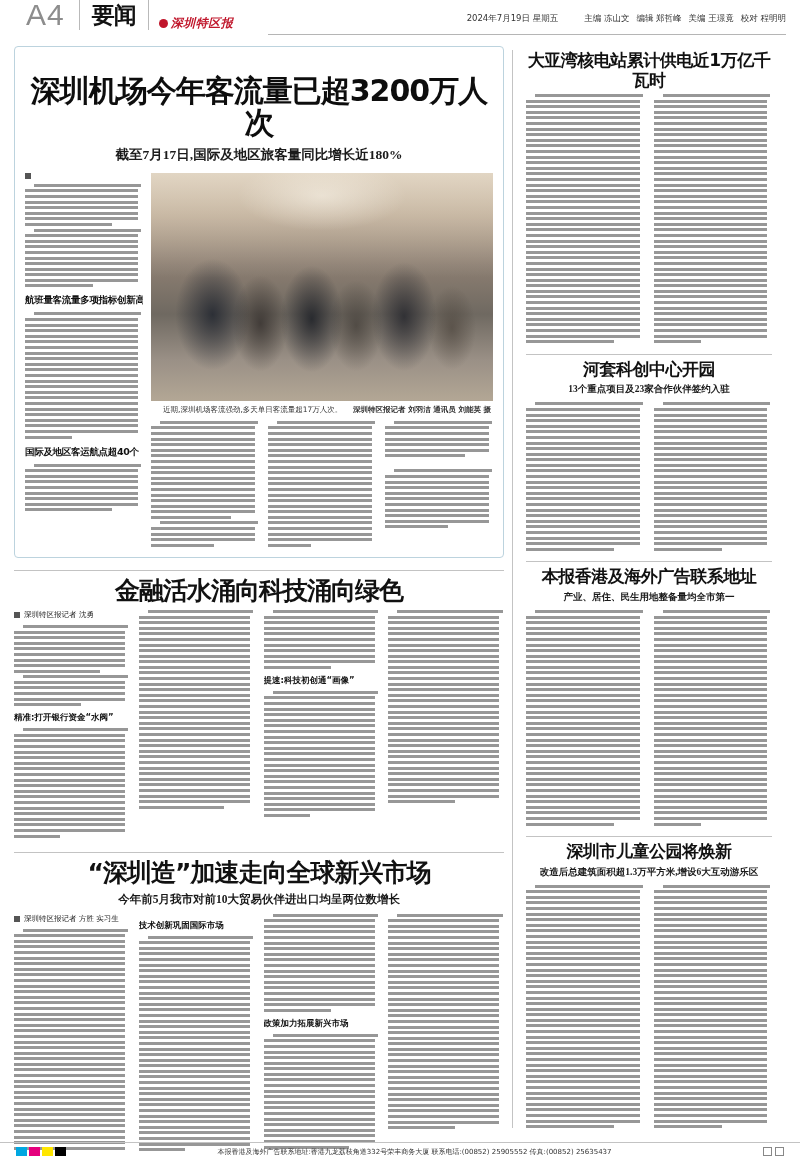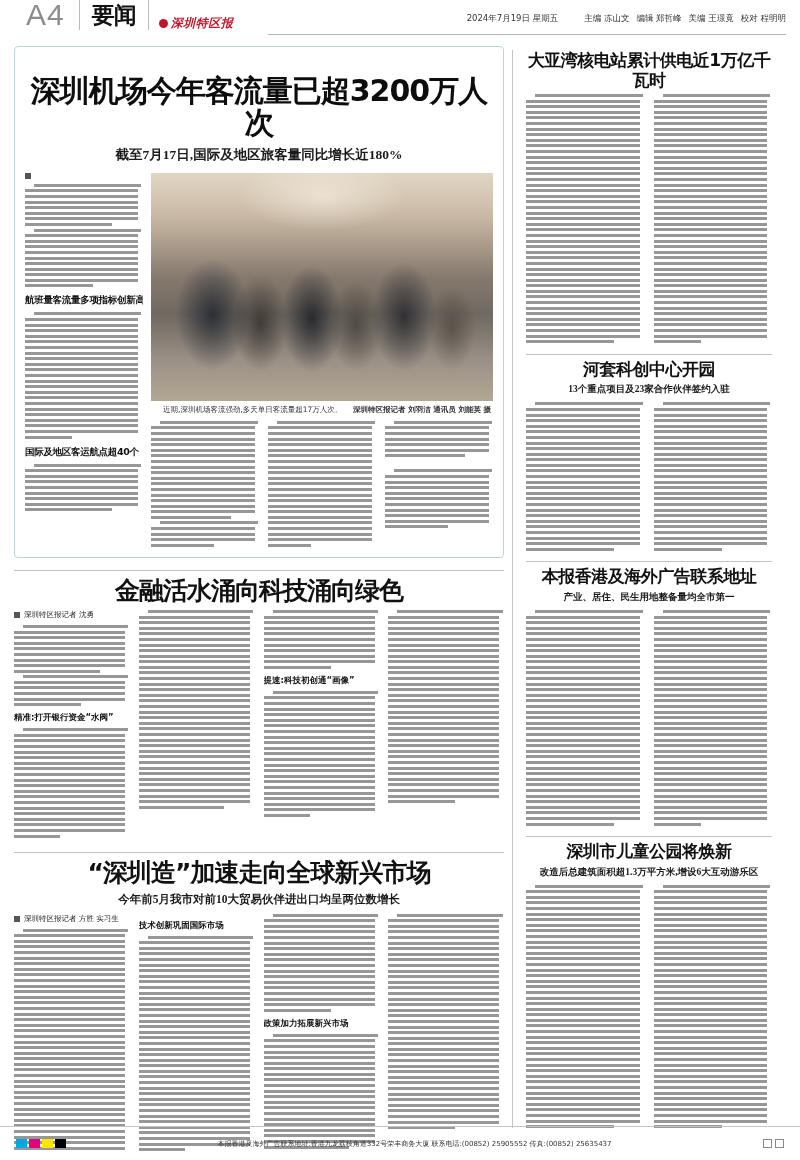--- a/index.html
+++ b/index.html
@@ -204,21 +204,21 @@
     text-align:center; margin-bottom:6px; color:#1a1a1a;
   }
   .cols-4 { display:flex; gap:9px; }
   .cols-4 > div { flex:1; }
   .cols-3 { display:flex; gap:9px; }
   .cols-3 > div { flex:1; }
 
   
   .footer {
     position:absolute; left:0; right:0; bottom:0;
-    height:34px;
+    height:18px;
     border-top:1px solid #c3c3c3;
     display:flex; align-items:center;
     padding:0 16px;
     font-family:"DejaVu Sans", sans-serif;
     font-size:7px; color:#333;
     gap:10px;
   }
   .color-bars { display:flex; gap:2px; }
   .color-bars i { width:11px; height:9px; display:block; }
   .footer-text { flex:1; text-align:center; }

